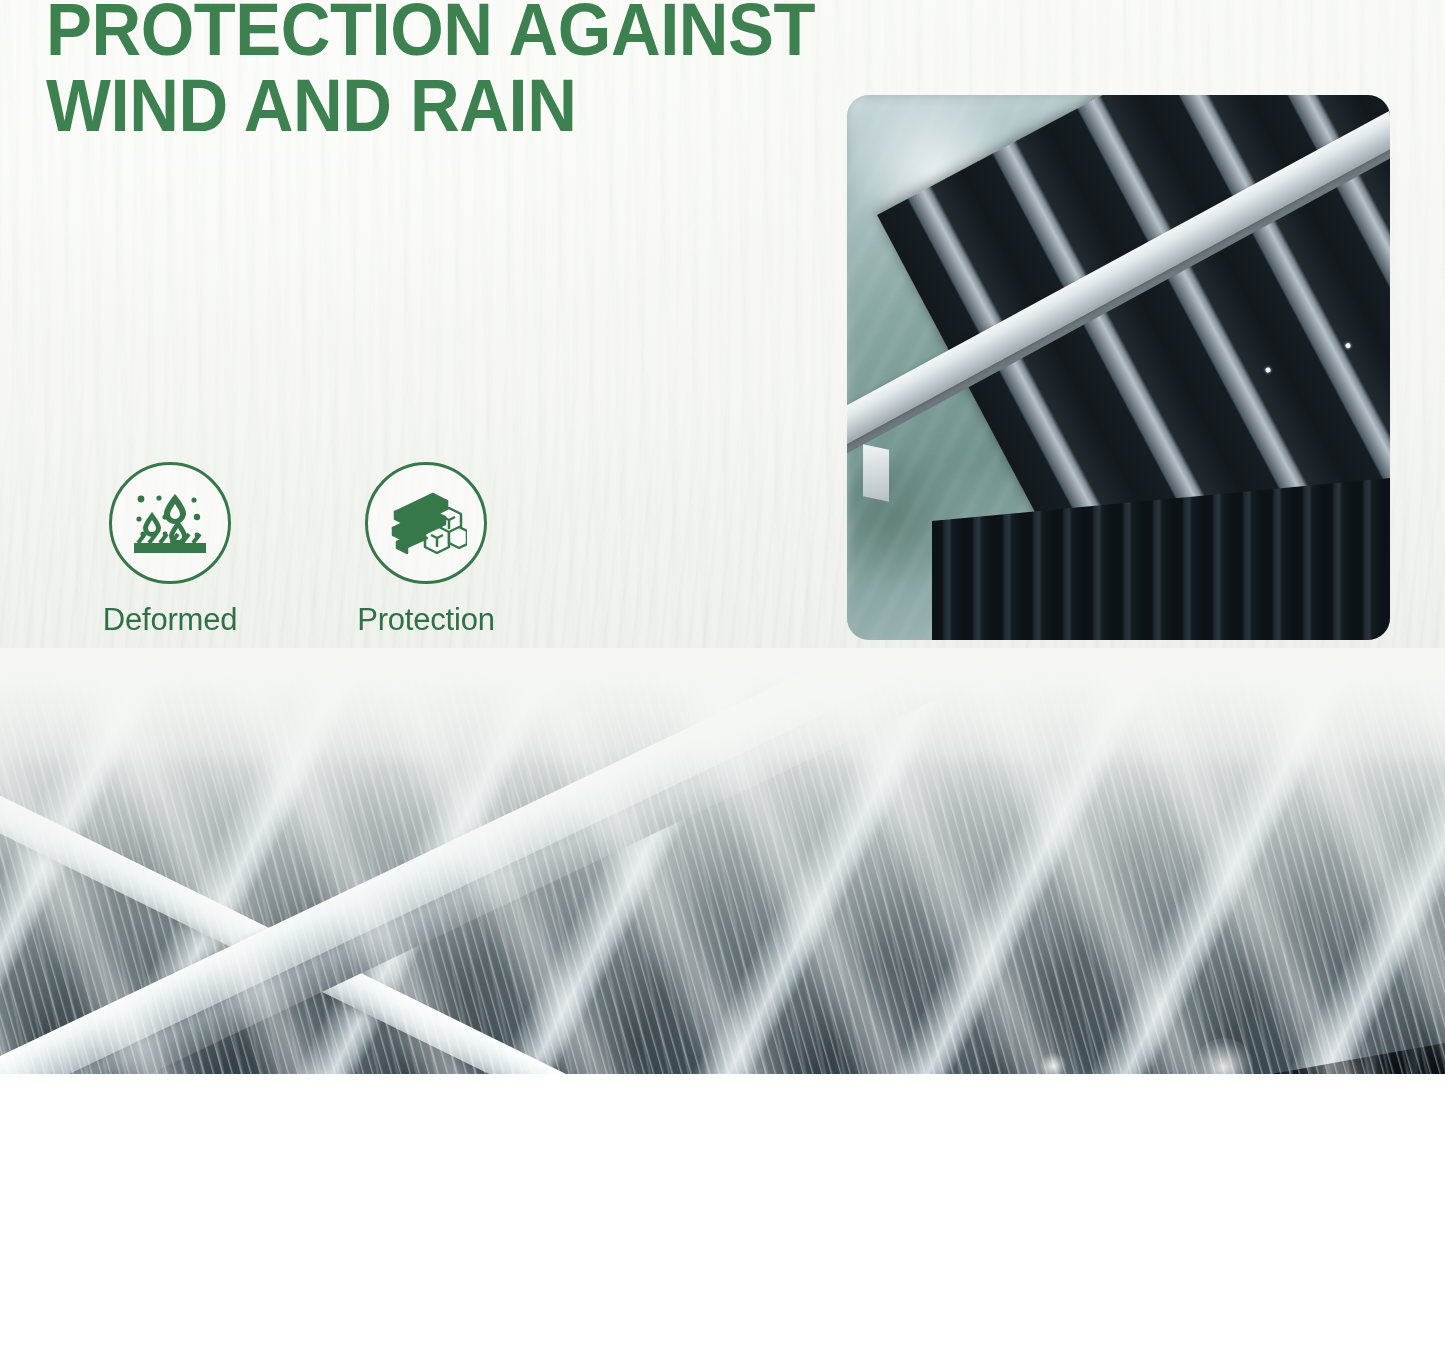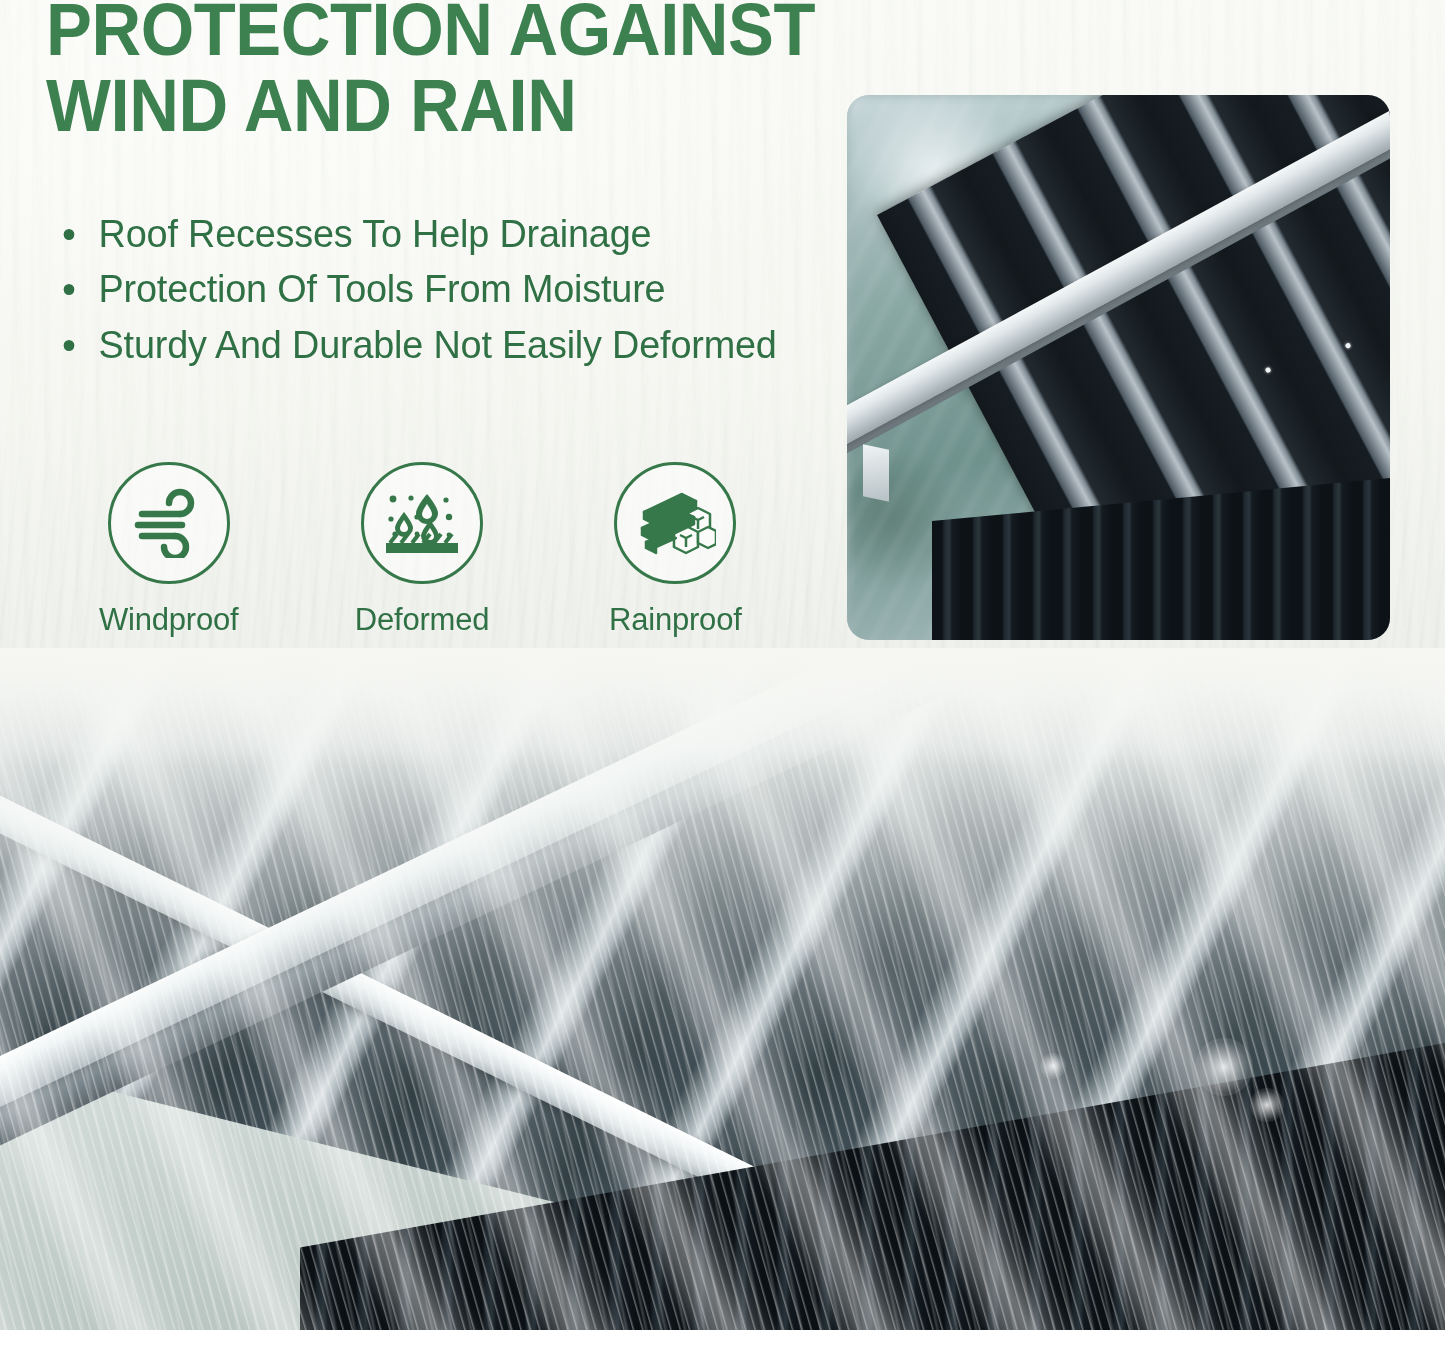--- a/index.html
+++ b/index.html
@@ -8,21 +8,21 @@
     width: 1445px;
     height: 1362px;
     overflow: hidden;
     background: #ffffff;
     font-family: "Liberation Sans", sans-serif;
   }
 
   #page {
     position: relative;
     width: 1445px;
-    height: 1330px;
+    height: 1074px;
     overflow: hidden;
     background: #f6f7f3;
   }
 
   
   .upper-panel {
     position: absolute;
     left: 0; top: 0;
     width: 1445px;
     height: 680px;
@@ -362,40 +362,23 @@
 
 <div id="page">
 
   <div class="upper-panel">
     <div class="upper-texture"></div>
     <div class="upper-texture2"></div>
 
     <h1 class="heading">PROTECTION AGAINST
 WIND AND RAIN</h1>
 
-    <ul class="bullets">
-      <li>Roof Recesses To Help Drainage</li>
-      <li>Protection Of Tools From Moisture</li>
-      <li>Sturdy And Durable Not Easily Deformed</li>
-    </ul>
 
     <div class="features">
 
-      <div class="feature">
-        <div class="feature-circle">
-          <svg width="78" height="70" viewBox="0 0 78 70" fill="none" stroke="#37784a" stroke-width="6.5" stroke-linecap="round">
-            <path d="M12 26 H50"></path>
-            <path d="M50 26 a11 11 0 1 0 -11 -11"></path>
-            <path d="M8 37 H52"></path>
-            <path d="M12 48 H45"></path>
-            <path d="M45 48 a11 11 0 1 1 -11 11"></path>
-          </svg>
-        </div>
-        <div class="feature-label">Windproof</div>
-      </div>
 
       <div class="feature">
         <div class="feature-circle">
           <svg width="80" height="74" viewBox="0 0 80 74" fill="#37784a">
 
             <path d="M45 8 c0 0 11 13 11 19 a11 11 0 0 1 -22 0 c0 -6 11 -19 11 -19z"></path>
             <path d="M45 18 c0 0 5 7 5 10 a5 5 0 0 1 -10 0 c0 -3 5 -10 5 -10z" fill="#fbfcfa"></path>
             <path d="M22 26 c0 0 9 11 9 16 a9 9 0 0 1 -18 0 c0 -5 9 -16 9 -16z"></path>
             <path d="M22 34 c0 0 4 6 4 8 a4 4 0 0 1 -8 0 c0 -2 4 -8 4 -8z" fill="#fbfcfa"></path>
             <path d="M48 34 c0 0 9 11 9 16 a9 9 0 0 1 -18 0 c0 -5 9 -16 9 -16z"></path>
@@ -440,21 +423,21 @@
             <path d="M10 26 l38 -18 14 7 -38 18z"></path>
             <path d="M10 26 v7 l14 7 v-7z"></path>
             <path d="M24 33 l38 -18 v7 l-38 18z"></path>
             <path d="M8 42 l38 -18 14 7 -38 18z"></path>
             <path d="M8 42 v7 l14 7 v-7z"></path>
             <path d="M22 49 l38 -18 v7 l-38 18z"></path>
             <path d="M12 56 l20 -9 10 5 -20 9z"></path>
             <path d="M12 56 v6 l10 5 v-6z"></path>
           </svg>
         </div>
-        <div class="feature-label">Rainproof</div>
+        <div class="feature-label">Protection</div>
       </div>
 
     </div>
 
     <div class="inset">
       <div class="inset-bg"></div>
       <div class="inset-bg2"></div>
       <div class="inset-roof">
         <span class="inset-screw" style="left:270px; top:318px;"></span>
         <span class="inset-screw" style="left:352px; top:334px;"></span>

